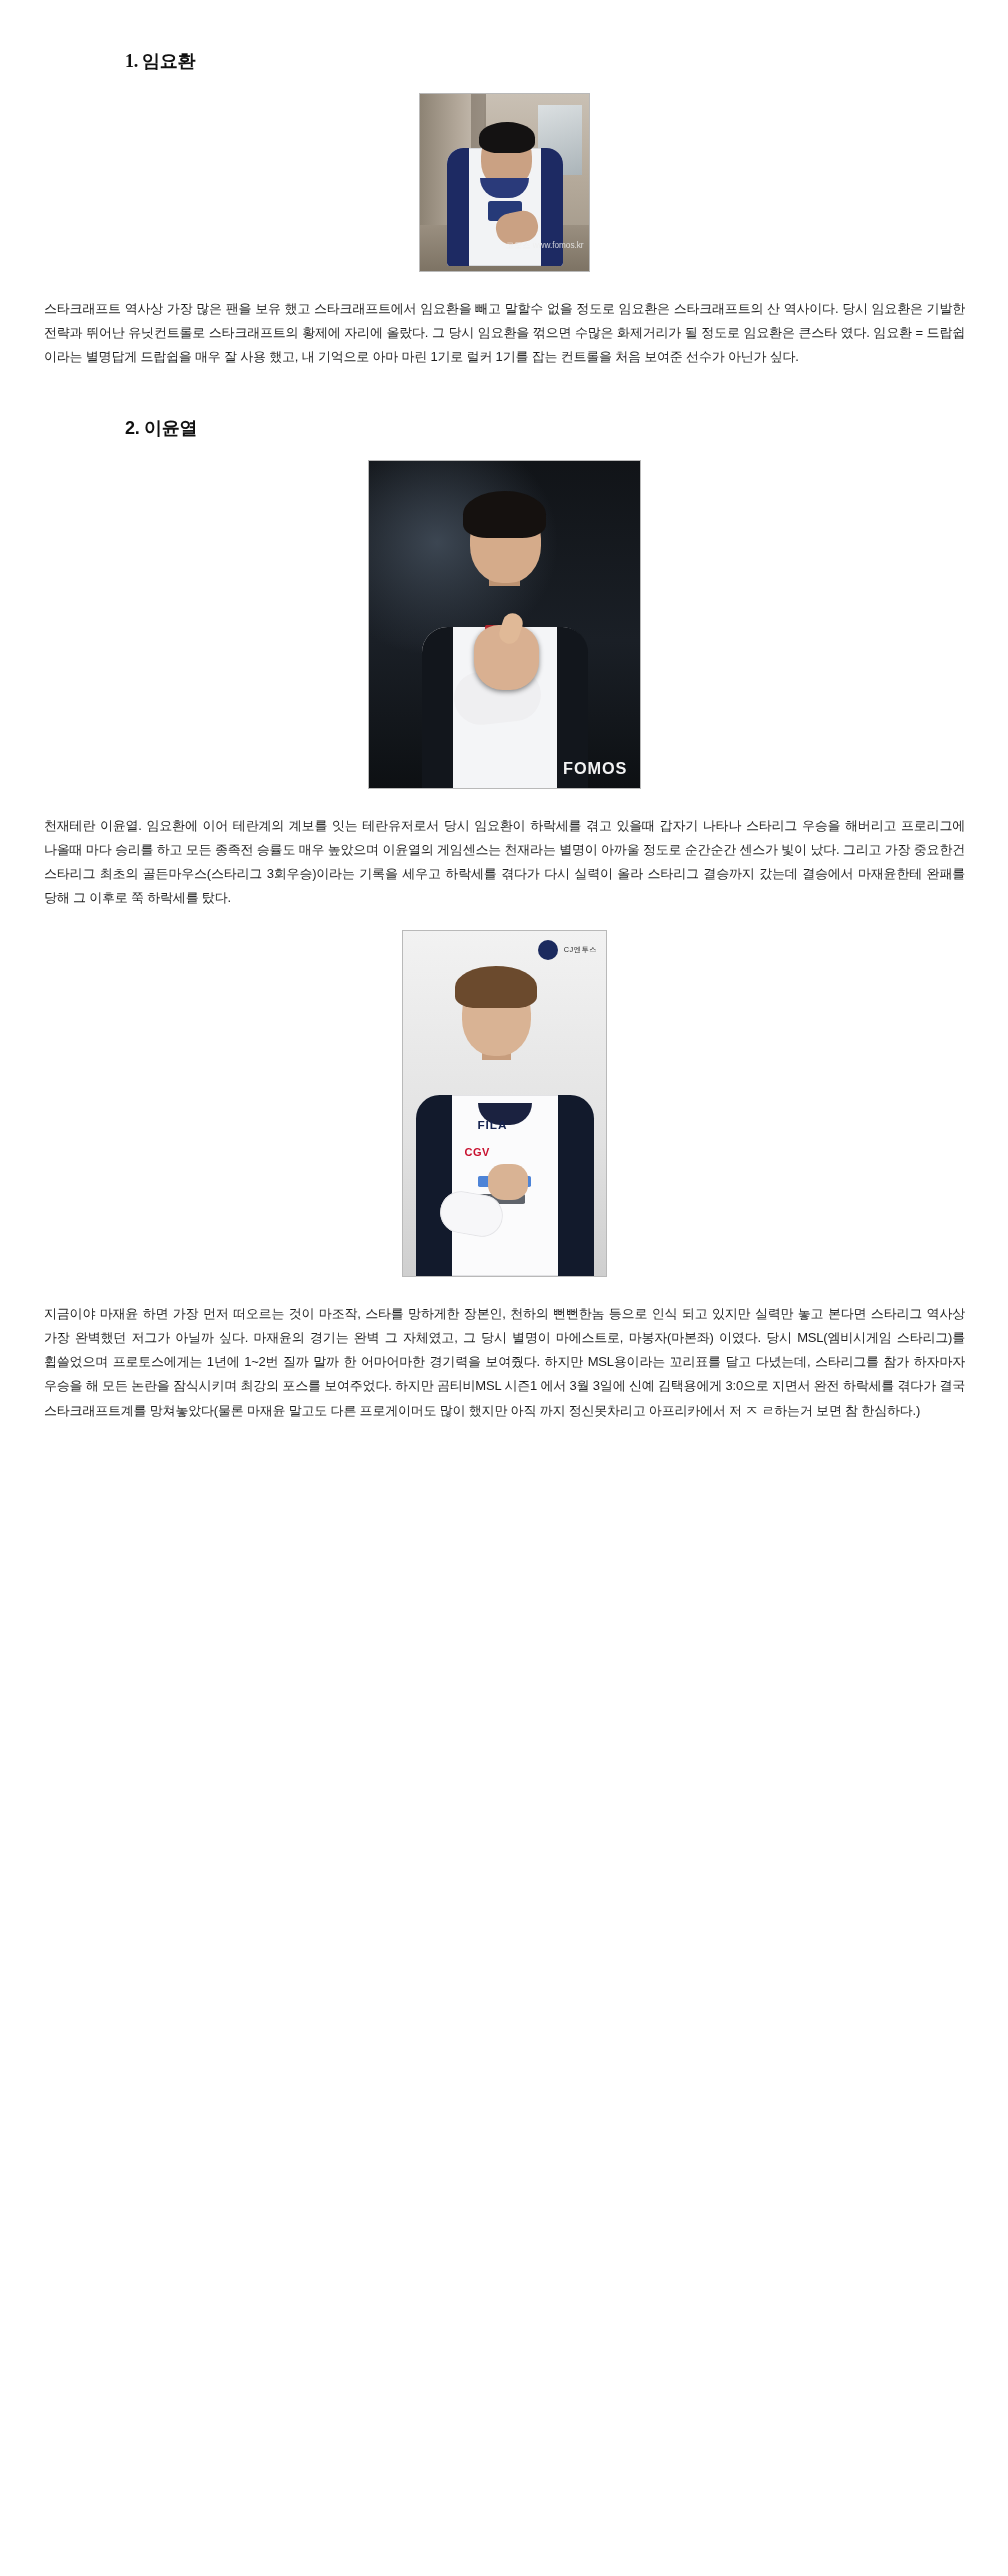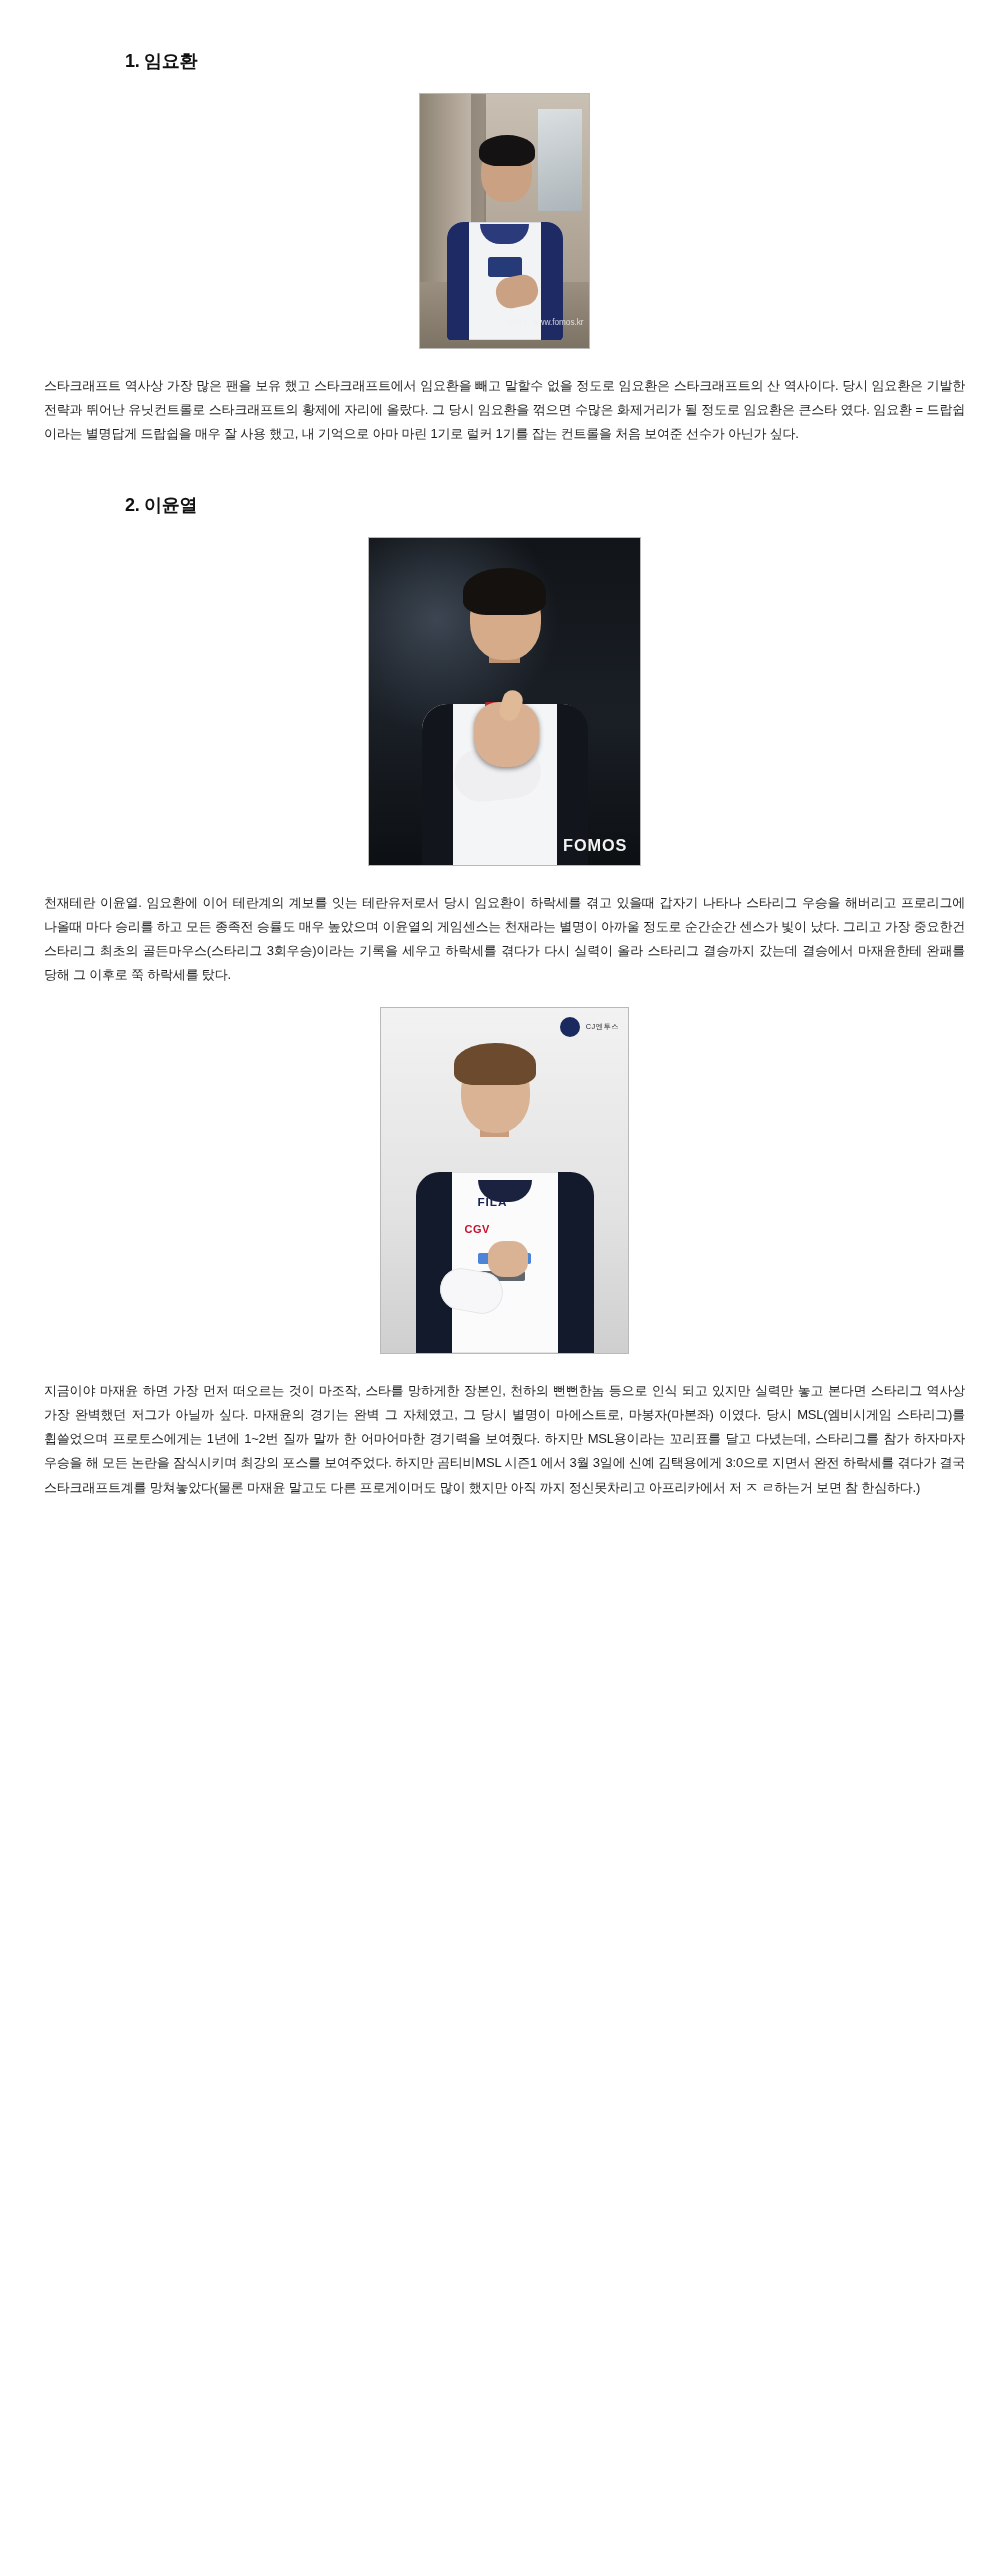--- a/index.html
+++ b/index.html
@@ -25,20 +25,21 @@
   .section-heading {
     font-size: 18px;
     font-weight: bold;
     color: #111111;
     margin: 0;
     padding: 47px 0 0 125px;
     letter-spacing: -0.3px;
   }
   .section:first-child .section-heading {
     padding-top: 49px;
+    font-family: Liberation Serif, serif;
   }
   .photo-wrap {
     display: flex;
     justify-content: center;
     margin-top: 20px;
   }
   .photo-frame {
     border: 0.9px solid #b9b9b9;
     background: #ffffff;
     padding: 0;
@@ -54,21 +55,21 @@
     margin: 25px 44px 0 44px;
     font-size: 13px;
     line-height: 1.85;
     color: #1f1f1f;
     text-align: justify;
     letter-spacing: -0.2px;
     word-break: keep-all;
   }
 
   
-  .ph1 { width: 169px; height: 254px; background: linear-gradient(180deg,#c9c0b4 0%, #b6ab9c 45%, #9d9384 100%); }
+  .ph1 { width: 169px; height: 177px; background: linear-gradient(180deg,#c9c0b4 0%, #b6ab9c 45%, #9d9384 100%); }
   .ph1 .wall-left { position:absolute; left:0; top:0; width:38%; height:100%;
       background: linear-gradient(90deg,#8d8374 0%, #b3a89a 60%, #cac1b5 100%); }
   .ph1 .pillar { position:absolute; left:30%; top:0; width:9%; height:62%; background:#6f6557; opacity:.55; }
   .ph1 .window { position:absolute; right:4%; top:6%; width:26%; height:40%;
       background: linear-gradient(160deg,#dfe6ea 0%, #a9b6be 100%); opacity:.85; }
   .ph1 .floor { position:absolute; left:0; bottom:0; width:100%; height:26%;
       background: linear-gradient(180deg,#9a8f80 0%, #7d7364 100%); }
   .ph1 .head { position:absolute; left:50%; top:19%; width:51px; height:60px; margin-left:-23.6px;
       background:#caa183; border-radius:48% 48% 44% 44%; }
   .ph1 .hair { position:absolute; left:50%; top:16%; width:56px; height:31px; margin-left:-26px;
@@ -109,21 +110,21 @@
   .ph2 .hand { position:absolute; left:50%; bottom:30%; margin-left:-31px; width:65px; height:65px;
       background:#d9b091; border-radius:38% 38% 44% 44%; box-shadow: 0 1.8px 5.4px rgba(0,0,0,.45); }
   .ph2 .thumb { position:absolute; left:50%; bottom:44%; margin-left:-3.6px; width:20px; height:31px;
       background:#e0b997; border-radius:11px; transform:rotate(18deg); }
   .ph2 .patch { position:absolute; left:50%; top:50%; margin-left:-20px; width:27px; height:20px;
       background:#c9262c; border-radius:1.8px; opacity:.9; }
   .ph2 .wm { position:absolute; right:12.7px; bottom:20px; color:#ffffff; font-size:16.3px; font-weight:bold;
       letter-spacing:0.9px; opacity:.95; }
 
   
-  .ph3 { width: 247px; height: 345px; background: linear-gradient(180deg,#f2f2f2 0%, #e2e2e2 60%, #cfcfcf 100%); }
+  .ph3 { width: 203px; height: 345px; background: linear-gradient(180deg,#f2f2f2 0%, #e2e2e2 60%, #cfcfcf 100%); }
   .ph3 .topbar { position:absolute; right:9px; top:9px; display:flex; align-items:center; gap:5.4px; }
   .ph3 .topbar .mark { width:20px; height:20px; border-radius:50%; background:#1b2a5e; }
   .ph3 .topbar .txt { font-size:7.3px; color:#2b2b2b; letter-spacing:0.5px; }
   .ph3 .head { position:absolute; left:46%; top:13%; width:69px; height:80px; margin-left:-34px;
       background:#d9b394; border-radius:47% 47% 46% 46%; }
   .ph3 .hair { position:absolute; left:46%; top:10%; width:82px; height:42px; margin-left:-41px;
       background:#6b4a2d; border-radius:52% 52% 28% 28%; }
   .ph3 .neck { position:absolute; left:46%; top:31%; width:29px; height:22px; margin-left:-14.5px; background:#c79d7d; }
   .ph3 .jacket { position:absolute; left:50%; bottom:0; width:178px; height:181px; margin-left:-89px;
       background:#fbfbfc; border-radius:23.6px 23.6px 0 0; box-shadow: inset 0 0 0 0.9px #e3e3e6; }

